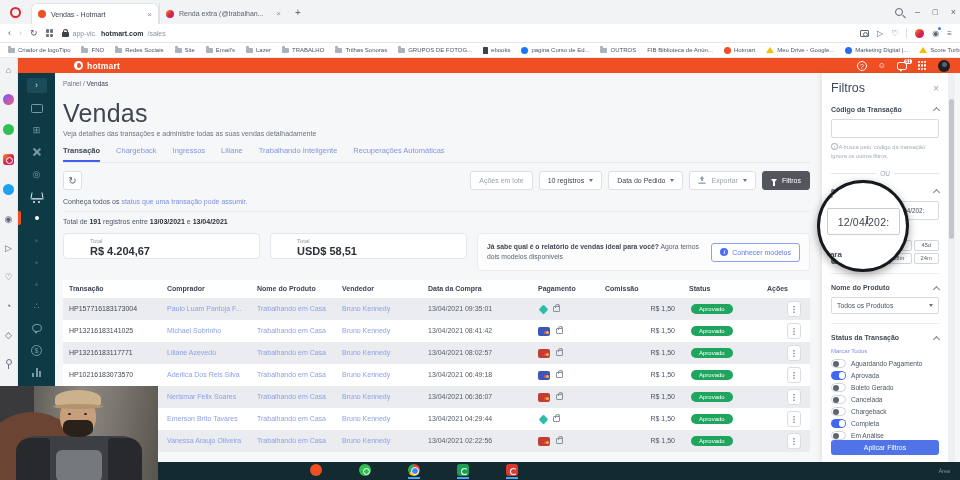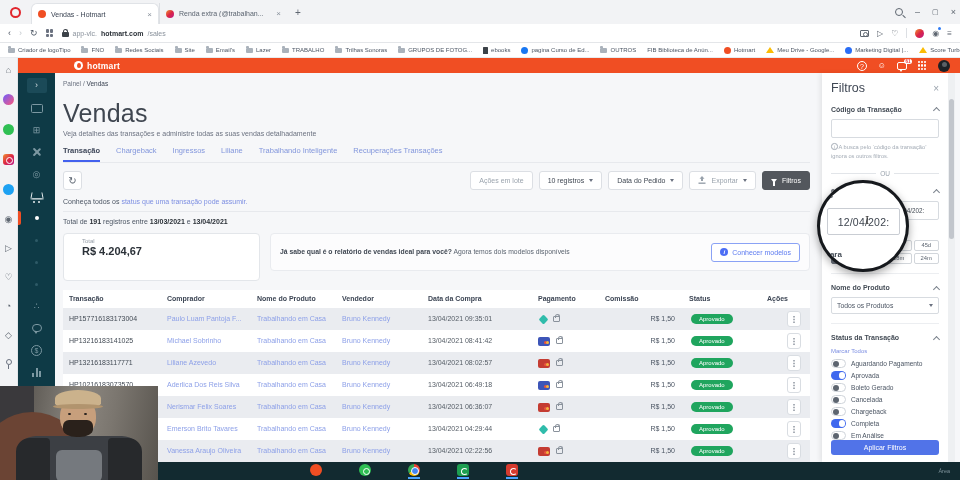--- a/index.html
+++ b/index.html
@@ -118,21 +118,21 @@
 .funnel{width:0;height:0;border-left:3.5px solid transparent;border-right:3.5px solid transparent;border-top:4px solid #fff;position:relative}
 .funnel::after{content:"";position:absolute;left:-0.8px;top:-1px;width:1.6px;height:4px;background:#fff}
 .expico{display:flex;align-items:flex-end}
 .expico svg{display:block}
 .infoline{font-size:7px;color:#4b5563;margin-top:7px}
 .infoline .lnkb{color:#7d8fe2}
 .hdiv{border-top:1px solid #e7e9ed;margin-top:6px}
 .sumline{font-size:7px;color:#4b5563;margin-top:6px}
 .sumline b{color:#2b3138}
 .cardsrow{display:flex;gap:10px;margin-top:8px;align-items:stretch}
-.tcard{width:197px;height:48px;background:#fff;border:1px solid #e3e6ea;border-radius:4px;padding:4px 18px}
+.tcard{width:197px;height:26px;background:#fff;border:1px solid #e3e6ea;border-radius:4px;padding:4px 26px}
 .tcard .lb{font-size:6px;color:#939ca6}
 .tcard .vl{font-size:11px;font-weight:bold;color:#2b3138;margin-top:1px}
 .bannercard{flex:1;height:38px;background:#fcfcfd;border:1px solid #e9ebef;border-radius:4px;display:flex;align-items:center;gap:10px;padding:0 9px}
 .bannertext{font-size:6.8px;color:#5b6470;line-height:1.5;flex:1}
 .bannertext b{color:#3f4752}
 .cmbtn{display:flex;align-items:center;gap:4px;background:#fff;border:1px solid #8aa2f5;border-radius:3px;height:19px;padding:0 8px;font-size:7px;color:#5d7bf0;flex:none}
 .iinfo{width:8px;height:8px;border-radius:50%;background:#4c6ef5;color:#fff;font-size:6px;text-align:center;line-height:8px;font-style:italic;font-weight:bold}
 
 .tablebox{margin-top:9px;background:#fff;width:747px}
 .grid9{display:grid;grid-template-columns:98px 90px 85px 86px 110px 67px 84px 78px 49px}
@@ -454,21 +454,21 @@
       <span class="cur">Vendas</span>
     </div>
     <h1 class="pgtitle">Vendas</h1>
     <div class="subtitle">Veja detalhes das transações e administre todas as suas vendas detalhadamente</div>
     <div class="ptabs" id="ptabs">
         <span class="ptab active">Transação</span>
         <span class="ptab">Chargeback</span>
         <span class="ptab">Ingressos</span>
         <span class="ptab">Liliane</span>
         <span class="ptab">Trabalhando Inteligente</span>
-        <span class="ptab">Recuperações Transações</span>
+        <span class="ptab">Recuperações Automáticas</span>
       </div>
 
     <div class="toolrow">
       <span class="refresh">↻</span>
       <span class="tools-right">
         <button class="tbtn muted">
             <span>Ações em lote</span>
           </button>
         <button class="tbtn">
             <span>10 registros</span>
@@ -500,20 +500,24 @@
     </div>
     <div class="hdiv"></div>
     <div class="sumline">
       <span>Total de </span><b>191</b><span> registros entre </span><b>13/03/2021</b><span> e </span><b>13/04/2021</b>
     </div>
 
     <div class="cardsrow">
       <div class="tcard">
         <div class="lb">Total</div>
         <div class="vl">R$ 4.204,67</div>
+      </div>
+      <div class="tcard">
+        <div class="lb">Total</div>
+        <div class="vl">USD$ 58,51</div>
       </div>
       <div class="bannercard">
         <div class="bannertext"><b>Já sabe qual é o relatório de vendas ideal para você?</b><span> Agora temos dois modelos disponíveis</span></div>
         <button class="cmbtn">
             <span class="iinfo">i</span>
             <span>Conhecer modelos</span>
           </button>
       </div>
     </div>
 

